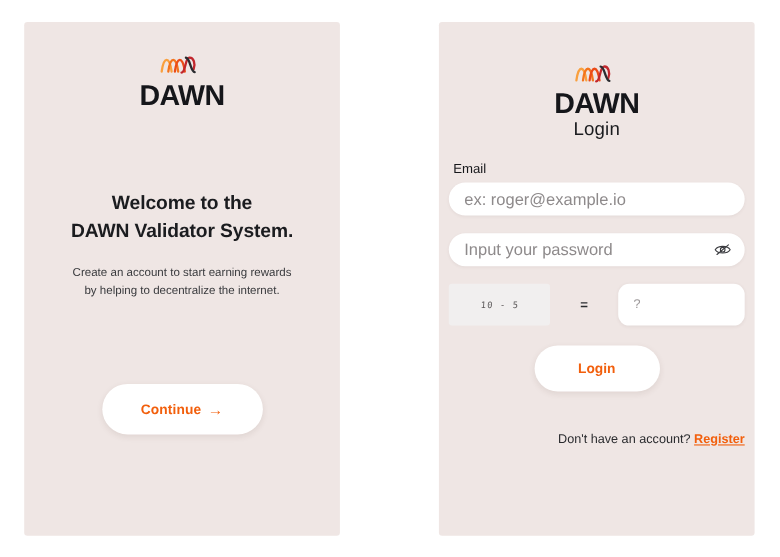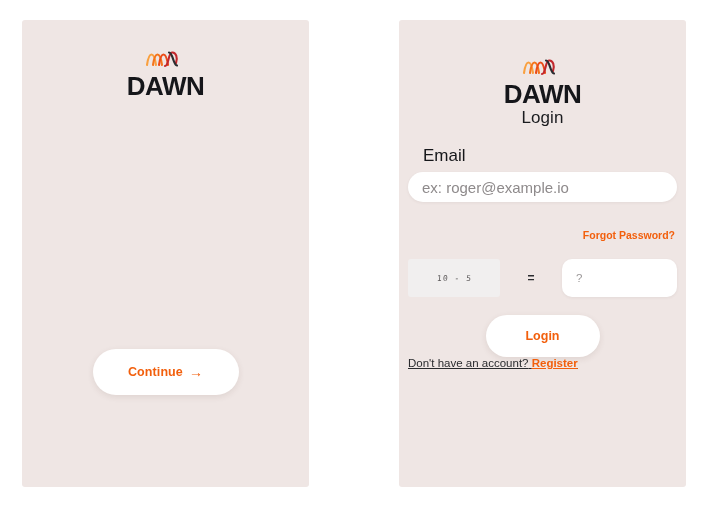--- a/index.html
+++ b/index.html
@@ -125,23 +125,23 @@
     letter-spacing: 0.1px;
   }
 
   .form {
     position: absolute;
     left: 9px;
     right: 9px;
     top: 126px;
   }
   .field-label {
-    font-size: 17px;
+    font-size: 12px;
     color: #16171A;
-    margin: 0 0 6px 15px;
+    margin: 0 0 6px 4px;
   }
   .input-shell {
     position: relative;
     height: 30px;
     background: #FFFFFF;
     border-radius: 999px;
     box-shadow: 0 1px 3px rgba(90, 60, 50, 0.07);
     display: flex;
     align-items: center;
   }
@@ -247,24 +247,24 @@
     border-radius: 999px;
     background: #FFFFFF;
     color: #F25F0C;
     font-family: "Liberation Sans", sans-serif;
     font-size: 12.5px;
     font-weight: bold;
     cursor: pointer;
     box-shadow: 0 2px 6px rgba(80, 50, 40, 0.10);
   }
   .register-row {
-    text-align: left;
+    margin-top: 38px;
+    text-align: right;
     font-size: 11.5px;
     color: #2A2B2E;
-    text-decoration: underline;
   }
   .register-link {
     color: #F25F0C;
     font-weight: bold;
     text-decoration: underline;
     cursor: pointer;
   }
 </style>
 </head>
 <body>
@@ -275,20 +275,27 @@
     <svg class="logo-mark" viewBox="0 0 42 22">
       <path d="M2 17 C4 3, 9 3, 11 17" fill="none" stroke="#F9A03F" stroke-width="2.1" stroke-linecap="round"></path>
       <path d="M8 17 C10 3, 15 3, 17 17" fill="none" stroke="#F4741C" stroke-width="2.1" stroke-linecap="round"></path>
       <path d="M14 17 C16 3, 21 3, 23 17" fill="none" stroke="#EB4B18" stroke-width="2.1" stroke-linecap="round"></path>
       <path d="M20 18 C24 18, 23 5, 27 4.5 C31 4, 33 10, 31 15" fill="none" stroke="#C1272D" stroke-width="2.1" stroke-linecap="round"></path>
       <path d="M24 4.5 C28 4.5, 28 17, 32 17.5" fill="none" stroke="#2B2C30" stroke-width="2.1" stroke-linecap="round"></path>
     </svg>
     <span class="logo-word">DAWN</span>
   </div>
 
+  <div class="welcome-block">
+    <div class="welcome-title">
+      <div>Welcome to the</div>
+      <div>DAWN Validator System.</div>
+    </div>
+    <p class="welcome-sub">Create an account to start earning rewards by helping to decentralize the internet.</p>
+  </div>
 
   <div class="continue-wrap">
     <button class="continue-btn">
       <span>Continue</span>
       <span class="arrow-icon">→</span>
     </button>
   </div>
 </div>
 
 <div class="panel" id="right-panel">
@@ -311,22 +318,29 @@
     <div>
       <div class="field-label">Email</div>
       <div class="input-shell">
         <input type="text" placeholder="ex: roger@example.io" style="">
       </div>
     </div>
 
     <div class="spacer-password"></div>
 
     <div>
-      <div class="forgot-row">
-        <span class="forgot-link">Forgot Password?</span>
+      <div class="input-shell">
+        <input type="text" placeholder="Input your password" style="">
+        <button class="eye-btn">
+          <svg width="16" height="14" viewBox="0 0 20 16">
+            <path d="M1.5 8 C4.5 3, 15.5 3, 18.5 8 C15.5 13, 4.5 13, 1.5 8 Z" fill="none" stroke="#3B3C40" stroke-width="1.25"></path>
+            <circle cx="10" cy="8" r="2.6" fill="none" stroke="#3B3C40" stroke-width="1.25"></circle>
+            <line x1="3.5" y1="13.5" x2="16.5" y2="2.5" stroke="#3B3C40" stroke-width="1.25" stroke-linecap="round"></line>
+          </svg>
+        </button>
       </div>
     </div>
 
     <div class="captcha-row">
       <div class="captcha-image">
         <span class="captcha-text">10 - 5</span>
       </div>
       <div class="captcha-equals">=</div>
       <div class="captcha-answer">
         <input type="text" placeholder="?" style="">

